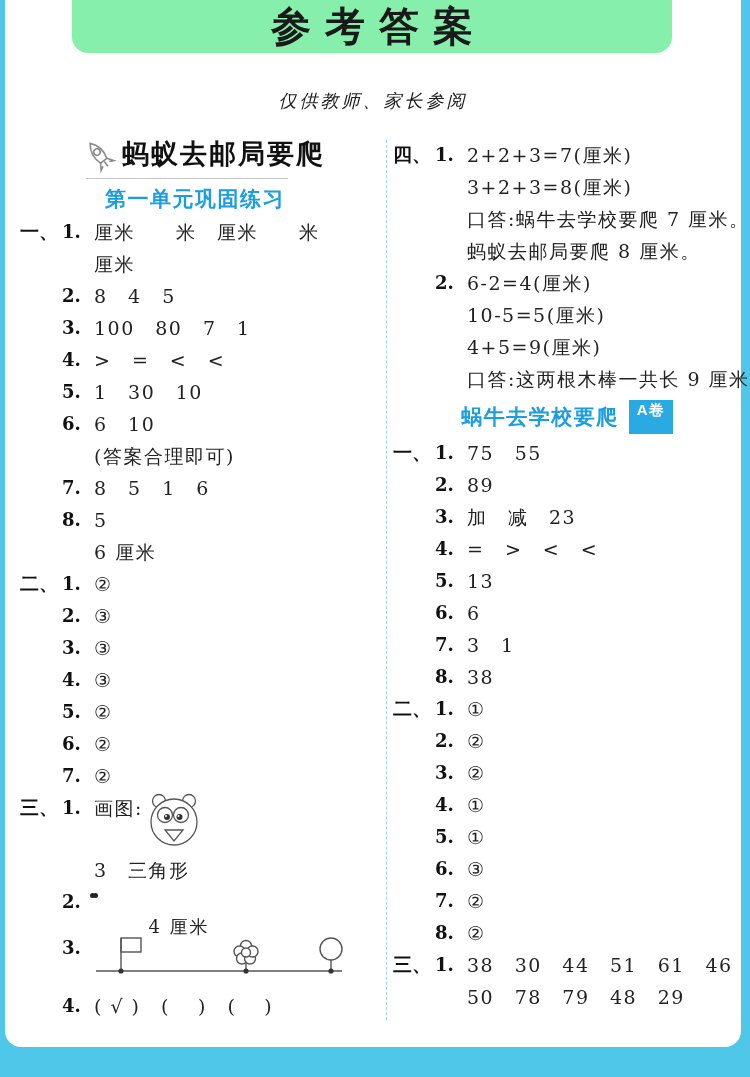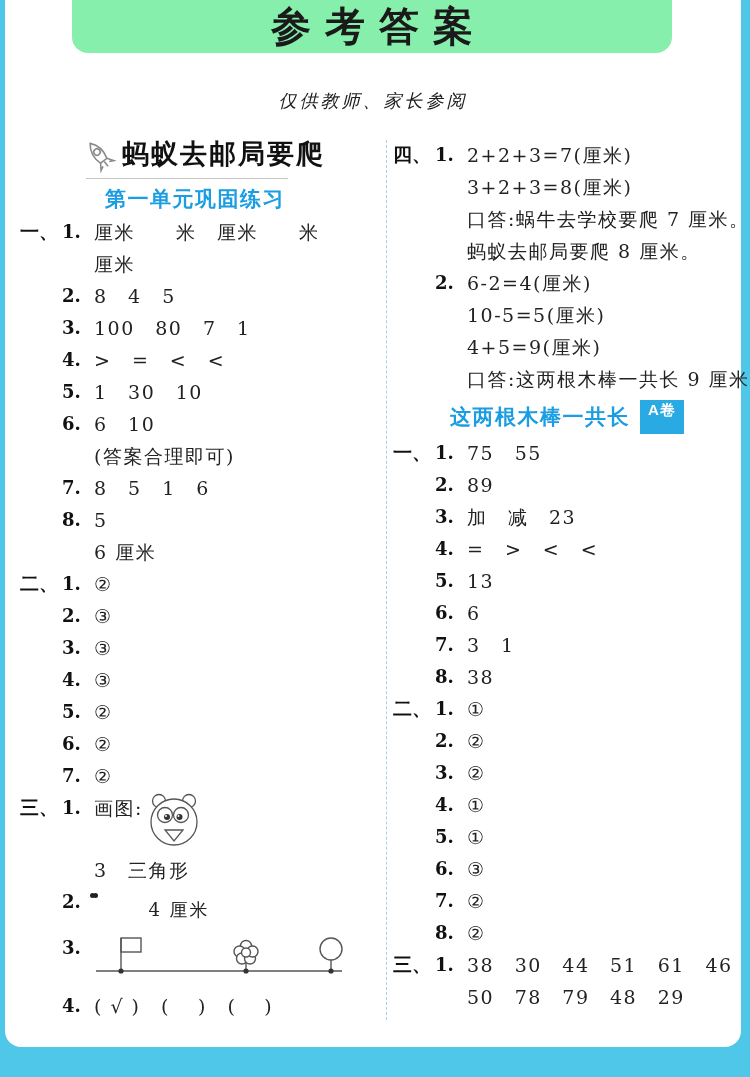--- a/index.html
+++ b/index.html
@@ -78,21 +78,21 @@
   }
   .row.tall{height:62px;}
   
   .panda{margin-left:2px;margin-top:-2px;}
   .seg-wrap{position:relative;width:170px;margin-top:8px;}
   .seg-line{border-top:1.6px solid #555;position:relative;}
   .seg-dot{position:absolute;top:-3.5px;width:5px;height:5px;border-radius:50%;background:#222;}
   .seg-dot.l{left:-1px;} .seg-dot.r{right:-1px;}
   .seg-label{
     text-align:center;font-size:18px;color:#222;letter-spacing:2px;
-    font-family:"DejaVu Serif","Liberation Serif",serif;margin-top:3px;
+    font-family:"DejaVu Serif","Liberation Serif",serif;margin-top:20px;
   }
   .scene{margin-top:-6px;}
 </style>
 </head>
 <body>
 
 <div id="page">
 
   <div id="banner">
     <span class="big-title">参考答案</span>
@@ -345,21 +345,21 @@
   </div>
 
   <div class="row">
     <span class="m"></span>
     <span class="n"></span>
     <span class="t">口答:这两根木棒一共长 9 厘米。</span>
   </div>
 </div>
 
   <div id="unit2-head">
-    <span class="unit-heading">这两根木棒一共长</span>
+    <span class="unit-heading">蜗牛去学校要爬</span>
     <span class="badge">A卷</span>
   </div>
 
   <div id="right-col-b" class="col">
   <div class="row">
     <span class="m">一、</span>
     <span class="n">1.</span>
     <span class="t">75　55</span>
   </div>
 

